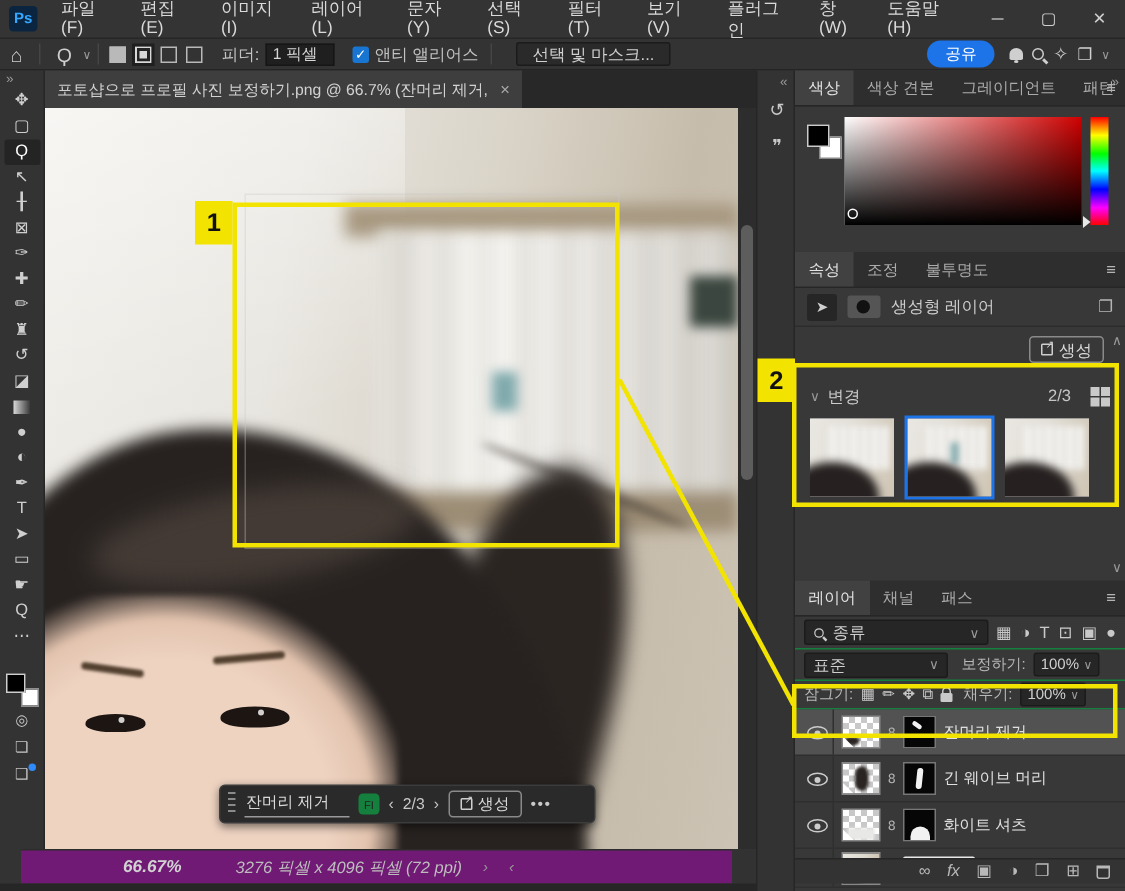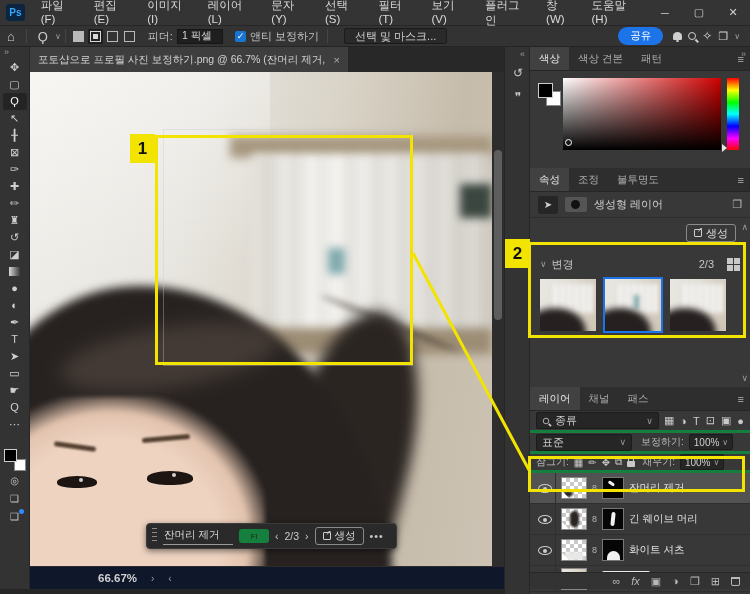--- a/index.html
+++ b/index.html
@@ -98,31 +98,31 @@
                 background:rgba(255,255,255,.8); }
   .sel-faint { left:133px; top:57px; width:250px; height:237px; border:1px solid rgba(200,200,200,.35); }
 
   
   .ctaskbar { position:absolute; left:146px; top:523px; width:251px; height:26px; background:#2a2a2a;
               border:1px solid #3c3c3c; border-radius:4px; box-shadow:0 2px 6px rgba(0,0,0,.5);
               display:flex; align-items:center; gap:6px; padding:0 7px 0 5px; font-size:10.5px; }
   .drag-dots { width:5px; height:16px;
                background:repeating-linear-gradient(#8a8a8a 0 1.5px, transparent 1.5px 4px); }
   .ct-prompt { color:#d8d8d8; border-bottom:1px solid #9a9a9a; padding:0 2px 2px 1px; min-width:70px; }
-  .fl-badge { background:#15803d; color:#222; font-size:7.5px; font-weight:normal; width:30px; height:14px;
+  .fl-badge { background:#15803d; color:#222; font-size:7.5px; font-weight:normal; width:14px; height:14px;
               border-radius:3px; display:flex; align-items:center; justify-content:center; }
   .ct-nav { color:#c9c9c9; }
   .gen-btn { border:1px solid #8a8a8a; border-radius:3px; height:18px; padding:0 7px; display:flex;
              align-items:center; gap:4px; color:#d8d8d8; }
   .gen-ico { position:relative; width:8px; height:8px; border:1px solid #cfcfcf; border-radius:1px; display:inline-block; }
   .gen-ico::after { content:"↗"; position:absolute; font-size:7px; left:2px; top:-4px; color:#cfcfcf; background:transparent; }
 
   
-  .statusbar { position:absolute; left:30px; top:566px; width:474px; height:23px; background:#0f172a;
-               display:flex; align-items:center; font-size:11px; border-top:1px solid #2c2c2c; }
+  .statusbar { position:absolute; left:14px; top:566px; width:474px; height:23px; background:#701a75;
+               display:flex; align-items:center; font-size:11px; border-top:1px solid #2c2c2c;font-style:italic; }
   .sb-zoom { margin-left:68px; color:#d2d2d2; font-weight:bold; font-size:11.5px; }
   .sb-info { margin-left:36px; color:#bdbdbd; }
   .sb-arrow { color:#9a9a9a; margin-left:14px; font-size:10px; }
   .bottom-strip { position:absolute; left:0; top:589px; width:750px; height:5px; background:#262626; }
 
   
   .v-scroll { position:absolute; left:492px; top:72px; width:12px; height:494px; background:#2d2d2d; }
   .v-thumb { position:absolute; left:2px; top:78px; width:8px; height:170px; background:#5d5d5d; border-radius:4px; }
   .dock-strip { position:absolute; left:504px; top:47px; width:26px; height:547px; background:#333333;
                 border-left:1px solid #262626; border-right:1px solid #262626; }
@@ -173,21 +173,21 @@
      background:linear-gradient(100deg,#e9e7e1 0%,#e2dfd8 45%,#cfc5b4 100%); }
   .vthumb .tb-books { position:absolute; left:24%; top:10%; width:70%; height:55%;
      background:repeating-linear-gradient(90deg,#f4f3f0 0 5px,#dcdad4 5px 7px); filter:blur(2px); }
   .vthumb .tb-teal { position:absolute; left:52%; top:30%; width:8%; height:28%; background:#7fa9ac; filter:blur(2px); }
   .vthumb .tb-hair { position:absolute; left:-28%; top:55%; width:110%; height:90%; background:#262120;
      border-radius:50% 50% 0 0; filter:blur(3px); }
 
   .panel-gap { height:41px; position:relative; }
   .panel-gap .sc { position:absolute; right:2px; bottom:4px; color:#9a9a9a; font-size:9px; }
 
-  .lay-row { display:flex; align-items:center; padding:0 6px; gap:5px; border-bottom:3px solid #15803d; }
+  .lay-row { display:flex; align-items:center; padding:0 6px; gap:5px; border-bottom:1px solid #15803d; }
   .filter-row { height:22px; }
   .select-box { background:#262626; border:1px solid #1b1b1b; height:17px; display:flex; align-items:center;
                 gap:5px; padding:0 5px; color:#cfcfcf; border-radius:2px; }
   .select-box .cv { margin-left:auto; color:#9a9a9a; font-size:9px; }
   .f-icons { display:flex; gap:6px; margin-left:auto; color:#c9c9c9; font-size:11px; align-items:center; }
   .blend-row { height:21px; }
   .small-label { color:#b9b9b9; font-size:10px; }
   .val-box { background:#262626; border:1px solid #1b1b1b; height:16px; display:flex; align-items:center;
              gap:3px; padding:0 4px; color:#cfcfcf; border-radius:2px; font-size:10px; }
   .lock-row { height:19px; }
@@ -264,21 +264,21 @@
     <span class="ob-ico">Ϙ</span>
     <span style="color:#9a9a9a;font-size:8px">∨</span>
     <span class="vsep"></span>
     <span class="mode-ico filled"></span>
     <span class="mode-ico filled pressed"></span>
     <span class="mode-ico"></span>
     <span class="mode-ico"></span>
     <span class="ob-label">피더:</span>
     <span class="ob-input">1 픽셀</span>
     <span class="checkbox">✓</span>
-    <span class="ob-label" style="margin-left:0">앤티 보정하기</span>
+    <span class="ob-label" style="margin-left:0">앤티 앨리어스</span>
     <span class="vsep"></span>
     <span class="ob-btn">선택 및 마스크...</span>
     <span class="share-pill">공유</span>
     <span class="ob-right">
       <span class="bell"></span>
       <span class="mag"></span>
       <span style="font-size:12px;color:#cfcfcf">✧</span>
       <span style="font-size:11px;color:#cfcfcf">❐</span>
       <span style="color:#9a9a9a;font-size:8px">∨</span>
     </span>
@@ -356,40 +356,42 @@
     <span class="ct-nav">›</span>
     <span class="gen-btn">
       <span class="gen-ico"></span>
       <span>생성</span>
     </span>
     <span style="color:#c9c9c9;letter-spacing:1px">•••</span>
   </div>
 
   <div class="statusbar">
     <span class="sb-zoom">66.67%</span>
+    <span class="sb-info">3276 픽셀 x 4096 픽셀 (72 ppi)</span>
     <span class="sb-arrow">›</span>
     <span class="sb-arrow">‹</span>
   </div>
   <div class="bottom-strip"></div>
 
   <div class="v-scroll">
     <div class="v-thumb"></div>
   </div>
 
   <div class="dock-strip">
     <div class="coll">«</div>
     <div class="strip-btn">↺</div>
     <div class="strip-btn">❞</div>
   </div>
 
   <div class="panels">
 
     <div class="tabstrip">
       <span class="ptab active">색상</span>
       <span class="ptab">색상 견본</span>
+      <span class="ptab">그레이디언트</span>
       <span class="ptab">패턴</span>
       <span class="burger">≡</span>
     </div>
     <div class="color-content">
       <span class="c-swatches">
         <span class="b"></span>
         <span class="w"></span>
       </span>
       <div class="color-field"></div>
       <div class="cf-marker"></div>

